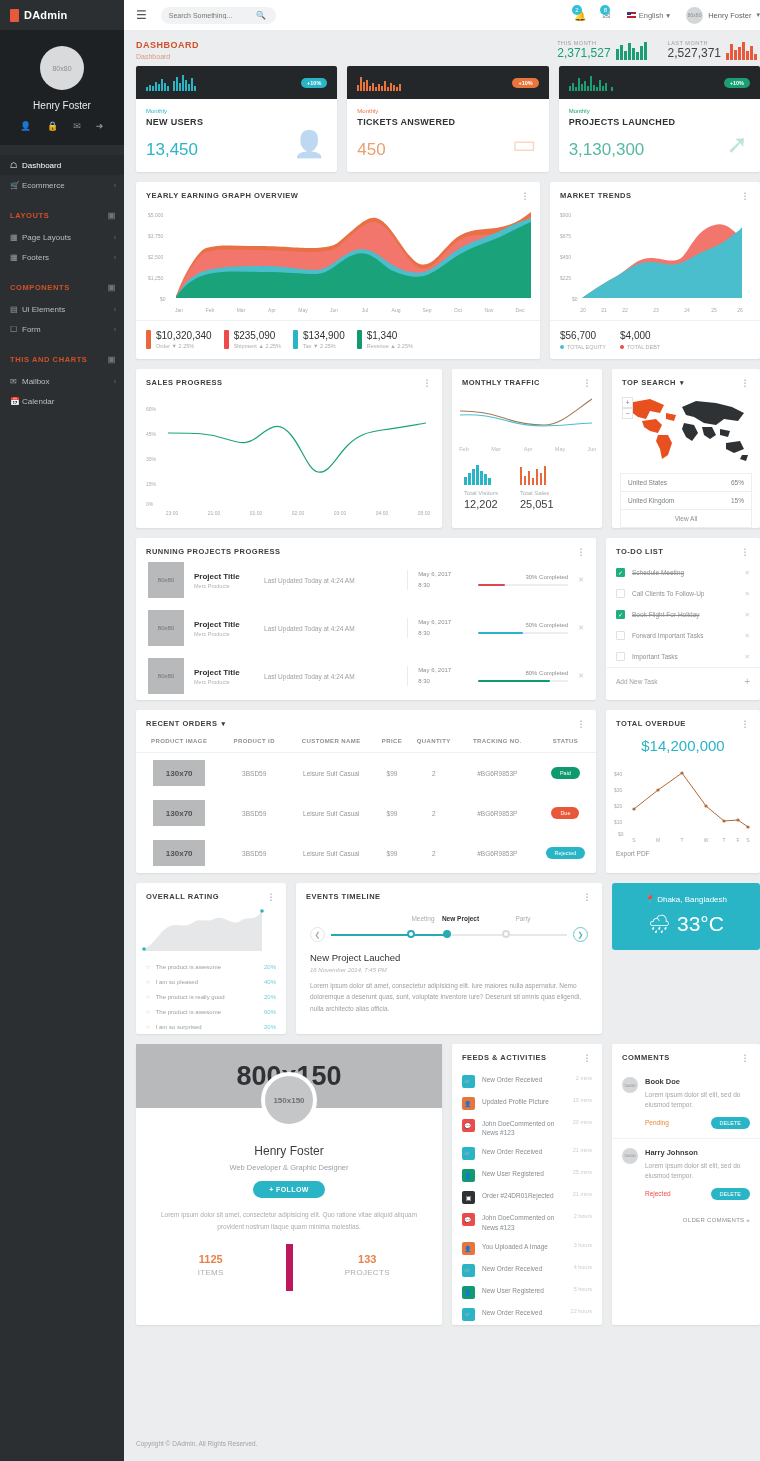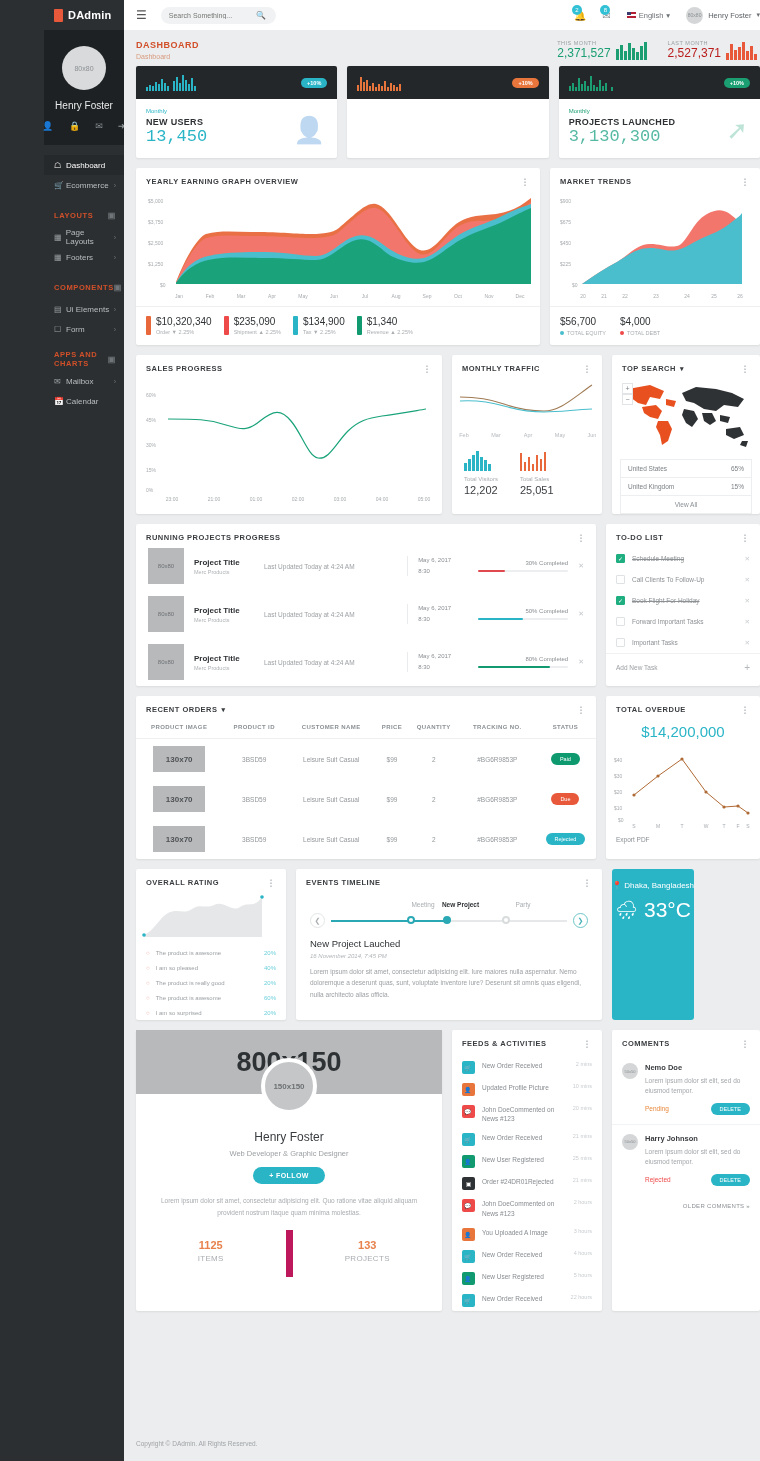--- a/index.html
+++ b/index.html
@@ -6,21 +6,21 @@
   body {
     width:760px; height:1461px;
     background:#ecedee;
     font-family:"Liberation Sans", sans-serif;
     font-size:9px; color:#555;
     overflow:hidden;
   }
   .app { display:flex; width:760px; height:1461px; }
 
   
-  .sidebar { width:124px; background:#2c2f31; flex:0 0 124px; color:#9aa0a4;padding-left:44px; }
+  .sidebar { width:124px; background:#2c2f31; flex:0 0 124px; color:#9aa0a4; }
   .brand { height:30px; display:flex; align-items:center; gap:5px; padding-left:10px; background:#2c2f31; }
   .brand-logo { width:9px; height:13px; background:#e8593b; border-radius:1px; }
   .brand-text { color:#fff; font-size:11px; font-weight:bold; letter-spacing:.2px; }
   .profile-box { background:#1e2123; padding:16px 0 14px; text-align:center; }
   .avatar-big { width:44px; height:44px; border-radius:50%; background:#d8dadb; margin:0 auto 10px;
                 display:flex; align-items:center; justify-content:center; color:#8d9194; font-size:7px;}
   .profile-name { color:#e8eaeb; font-size:10px; margin-bottom:10px; }
   .profile-icons { display:flex; justify-content:center; gap:15px; color:#8d9599; font-size:9px; }
   .nav-section { padding-top:10px; }
   .nav-item { display:flex; align-items:center; height:20px; padding:0 8px 0 10px; font-size:8px; color:#b9bec1; }
@@ -53,37 +53,37 @@
   .uname { font-size:7.5px; color:#5d6266; }
 
   .pagehead { display:flex; align-items:flex-start; padding:10px 12px 6px; }
   .pg-title { font-size:9px; color:#d1502a; font-weight:bold; letter-spacing:.5px; }
   .pg-crumb { font-size:7px; color:#d89a7e; margin-top:3px; }
   .pg-stats { margin-left:auto; display:flex; gap:18px; }
   .pg-stat { display:flex; align-items:flex-end; gap:5px; }
   .pg-stat .lbl { font-size:5.5px; color:#9aa0a4; letter-spacing:.5px; }
   .pg-stat .val { font-size:12px; }
   .pg-stat.green .val { color:#1a9e72; }
-  .pg-stat.orange .val { color:#b91c1c; }
+  .pg-stat.orange .val { color:#404040; }
 
   .content { padding:0 12px 0; flex:1; }
   .row { display:flex; gap:10px; margin-bottom:10px; }
   .card { background:#fff; border-radius:2px; box-shadow:0 1px 2px rgba(0,0,0,.08); }
   .card-title { font-size:7.5px; font-weight:bold; color:#3a3d40; letter-spacing:.5px; padding:9px 10px 0;
                 display:flex; align-items:center; }
   .dots { margin-left:auto; color:#b4b8bb; font-size:9px; line-height:6px; }
 
   
   .kpi { flex:1; overflow:hidden; }
   .kpi-top { background:#24272a; height:33px; display:flex; align-items:center; padding:0 10px; }
   .badge-pct { margin-left:auto; border-radius:7px; color:#fff; font-size:5.5px; padding:2px 6px; font-weight:bold;}
   .kpi-body { padding:9px 10px 12px; position:relative; }
   .kpi-month { font-size:6px; margin-bottom:3px; }
   .kpi-name { font-size:9px; font-weight:bold; color:#2f3234; letter-spacing:.3px; }
-  .kpi-val { font-size:17px; margin-top:0;font-family:Liberation Mono, monospace; }
+  .kpi-val { font-size:17px; margin-top:13px; }
   .kpi-ico { position:absolute; right:12px; bottom:12px; font-size:26px; opacity:.28; }
 
   
   .axis-lbl { font-size:5px; fill:#a7abae; }
   .legend-row { display:flex; border-top:1px solid #eef0f1; padding:9px 10px; gap:12px; }
   .lg { display:flex; gap:5px; }
   .lg .bar { width:5px; border-radius:1px; }
   .lg .num { font-size:10px; color:#2f3234; }
   .lg .sub { font-size:5.5px; color:#a9adb0; margin-top:2px; }
   .lg .sub b { font-weight:normal; }
@@ -271,21 +271,21 @@
         <span>Ui Elements</span>
         <span class="arrow">›</span>
       </div>
       <div class="nav-item">
         <span class="ico">☐</span>
         <span>Form</span>
         <span class="arrow">›</span>
       </div>
 
       <div class="nav-head">
-        <span>APPS AND CHARTS</span>
+        <span>THIS AND CHARTS</span>
         <span class="sq">▣</span>
       </div>
       <div class="nav-item">
         <span class="ico">✉</span>
         <span>Mailbox</span>
         <span class="arrow">›</span>
       </div>
       <div class="nav-item">
         <span class="ico">📅</span>
         <span>Calendar</span>
@@ -415,20 +415,26 @@
                 <rect x="24" y="12" width="2" height="5"></rect>
                   <rect x="27" y="7" width="2" height="10"></rect>
                 <rect x="30" y="13" width="2" height="4"></rect>
                   <rect x="33" y="9" width="2" height="8"></rect>
                 <rect x="36" y="11" width="2" height="6"></rect>
                   <rect x="39" y="13" width="2" height="4"></rect>
                 <rect x="42" y="10" width="2" height="7"></rect>
               </g>
             </svg>
             <span class="badge-pct" style="background:#e8753b">+10%</span>
+          </div>
+          <div class="kpi-body">
+            <div class="kpi-month" style="color:#e8753b">Monthly</div>
+            <div class="kpi-name">TICKETS ANSWERED</div>
+            <div class="kpi-val" style="color:#e8a06c">450</div>
+            <div class="kpi-ico" style="color:#e8753b">▭</div>
           </div>
         </div>
         <div class="card kpi">
           <div class="kpi-top">
             <svg width="62" height="17">
               <g fill="#1a9e72">
                 <rect x="0" y="12" width="2" height="5"></rect>
                   <rect x="3" y="9" width="2" height="8"></rect>
                 <rect x="6" y="13" width="2" height="4"></rect>
                   <rect x="9" y="4" width="2" height="13"></rect>
@@ -951,21 +957,21 @@
                 <div class="pt off" style="left:74%"></div>
               </div>
               <div class="tl-btn next">❯</div>
             </div>
           </div>
           <div class="tl-title">New Project Lauched</div>
           <div class="tl-date">16 November 2014, 7:45 PM</div>
           <div class="tl-body">Lorem ipsum dolor sit amet, consectetur adipisicing elit. Iure maiores nulla aspernatur. Nemo doloremque a deserunt quas, sunt, voluptate inventore iure? Deserunt sit omnis quas eligendi, nulla architecto alias officia.</div>
         </div>
 
-        <div style="flex:0 0 148px; display:flex; flex-direction:row; gap:10px">
+        <div style="flex:0 0 148px; display:flex; flex-direction:column; gap:10px">
           <div class="weather" style="background:#2ab5c7">
             <div class="w-city">
               <span>📍</span>
               <span>Dhaka, Bangladesh</span>
             </div>
             <div class="w-temp">
               <span class="w-ico">🌧</span>
               <span>33°C</span>
             </div>
           </div>
@@ -1062,21 +1068,21 @@
 
         <div class="card" style="flex:1">
           <div class="card-title">
             <span>COMMENTS</span>
             <span class="dots">⋮</span>
           </div>
           <div style="padding-top:6px">
             <div class="cmt">
               <div class="cava">50x50</div>
               <div style="flex:1">
-                <div class="cname">Nemo Doe</div>
+                <div class="cname">Book Doe</div>
                 <div class="ctext">Lorem ipsum dolor sit elit, sed do eiusmod tempor.</div>
                 <div class="cfoot">
                   <span class="cstat" style="color:#e8883b">Pending</span>
                   <span class="cdel">DELETE</span>
                 </div>
               </div>
             </div>
             <div class="cmt" style="border-bottom:0">
               <div class="cava">50x50</div>
               <div style="flex:1">

